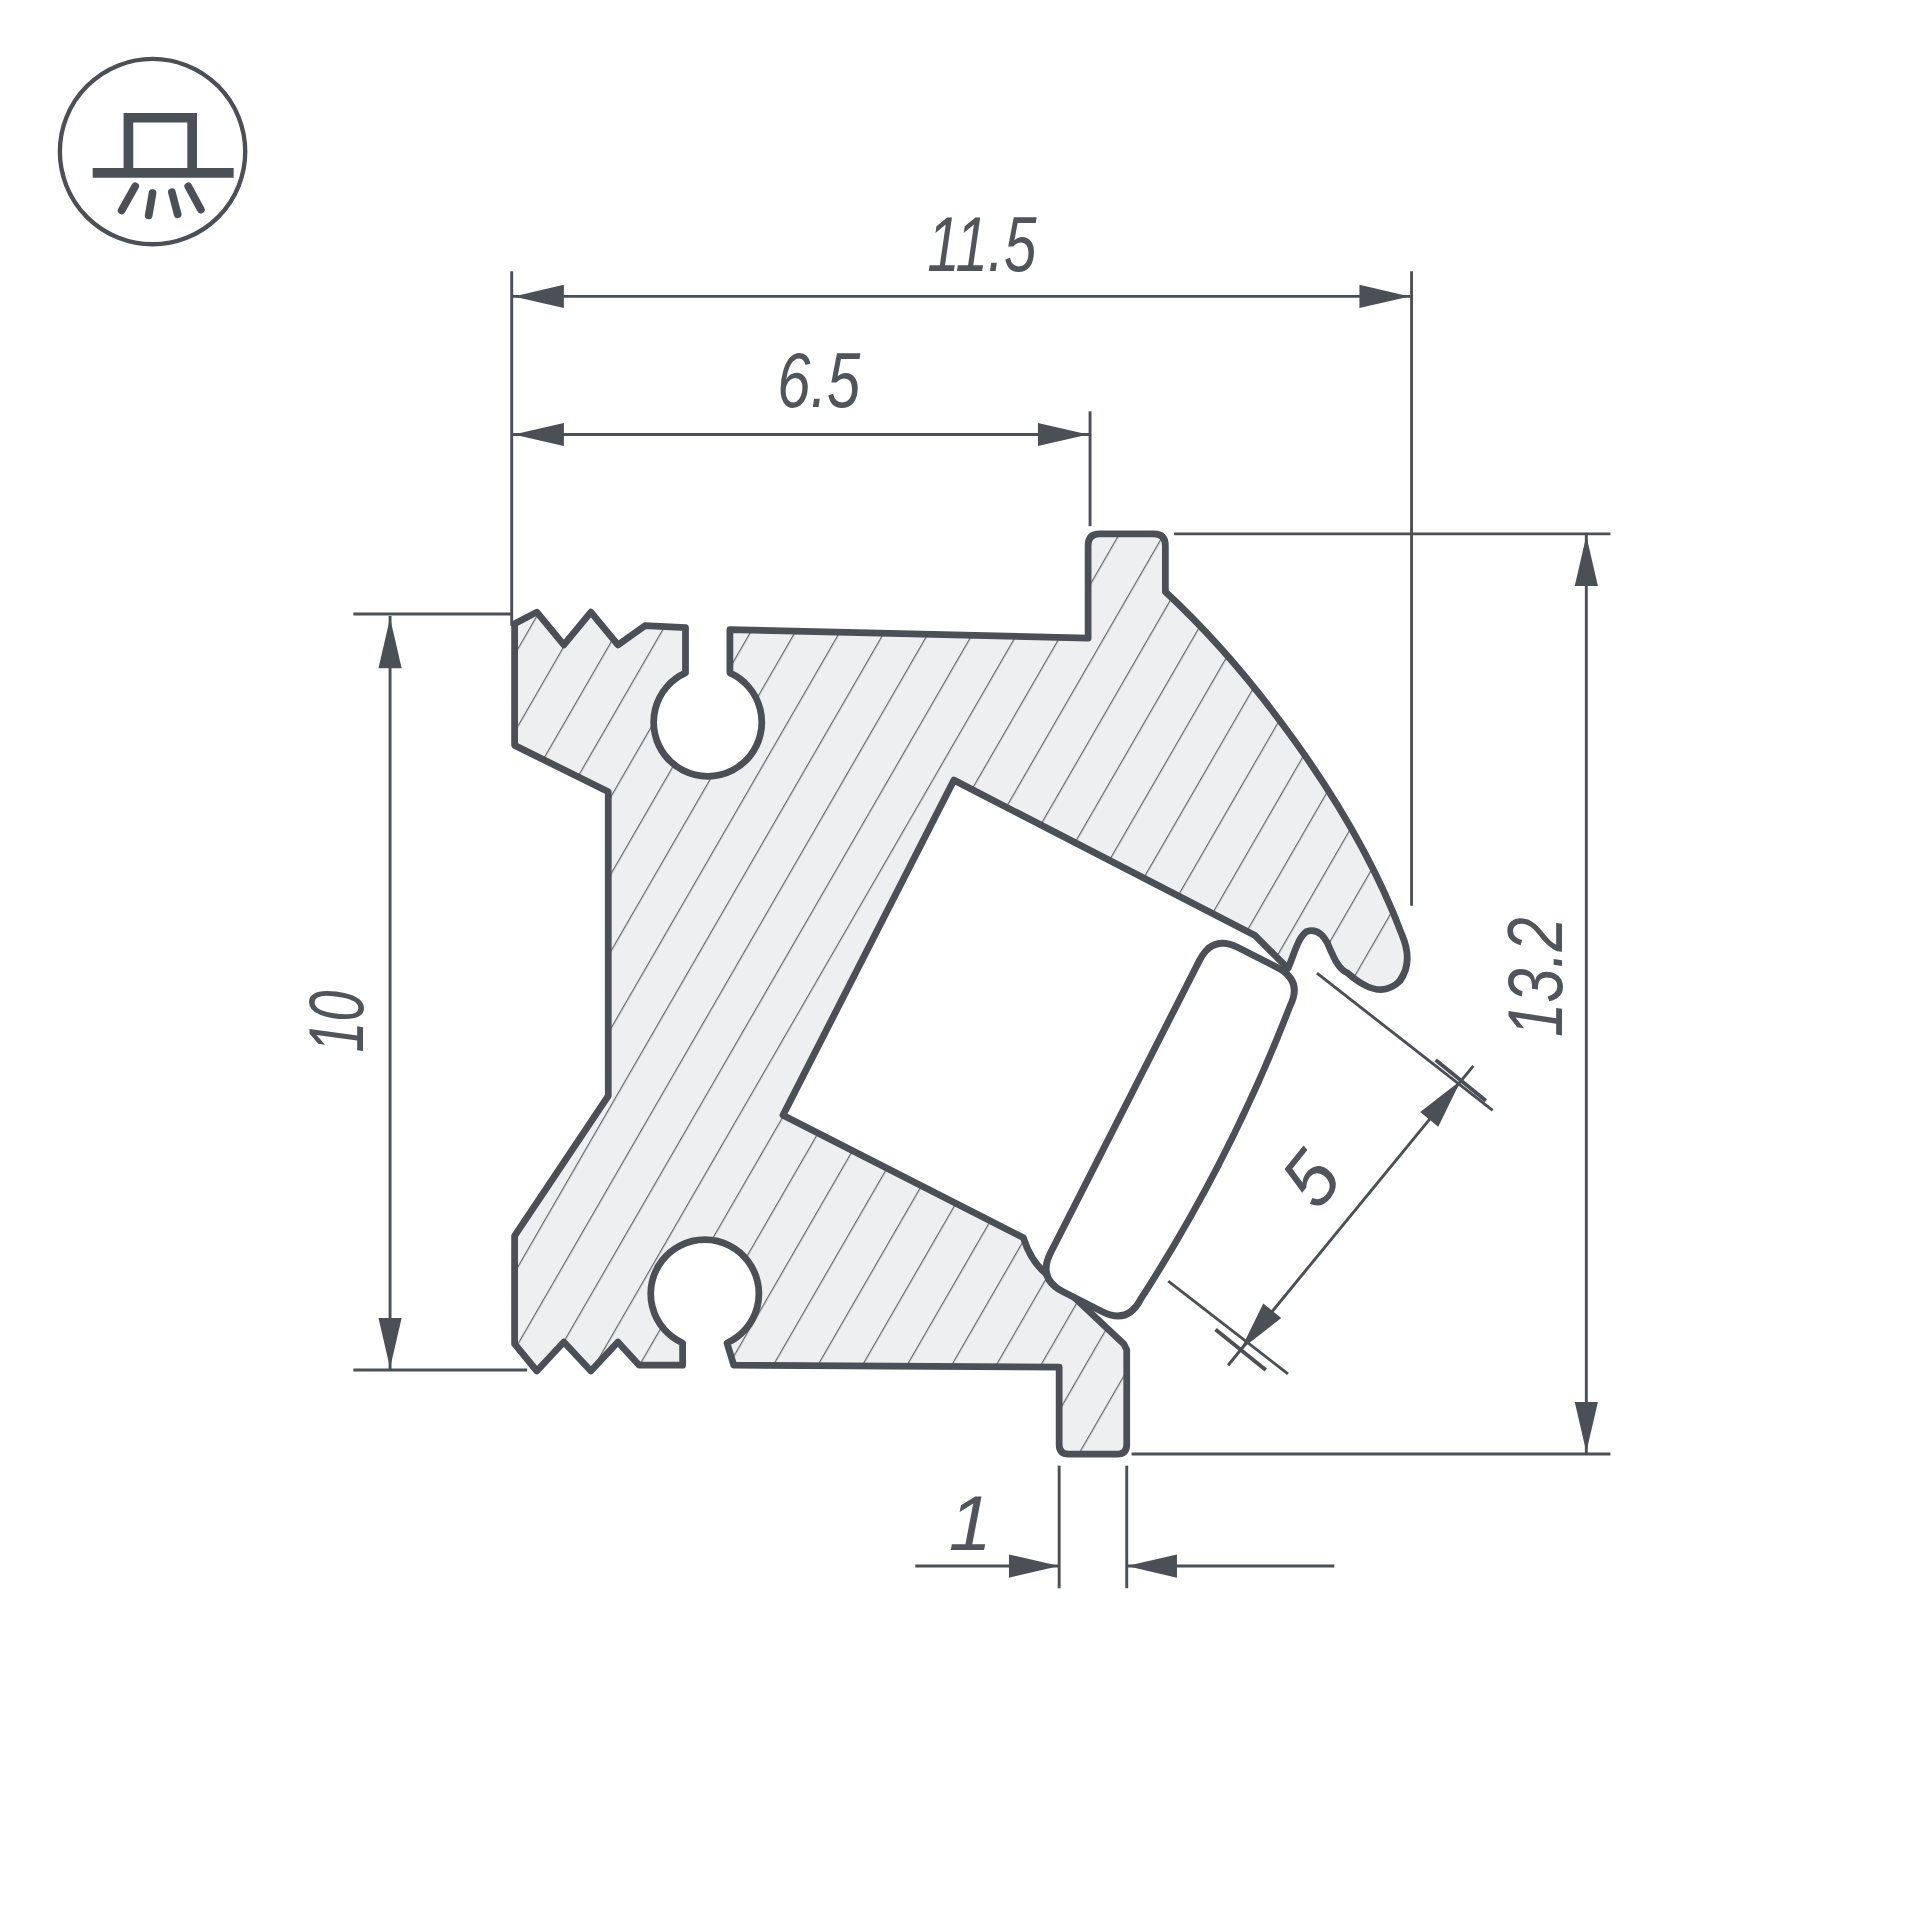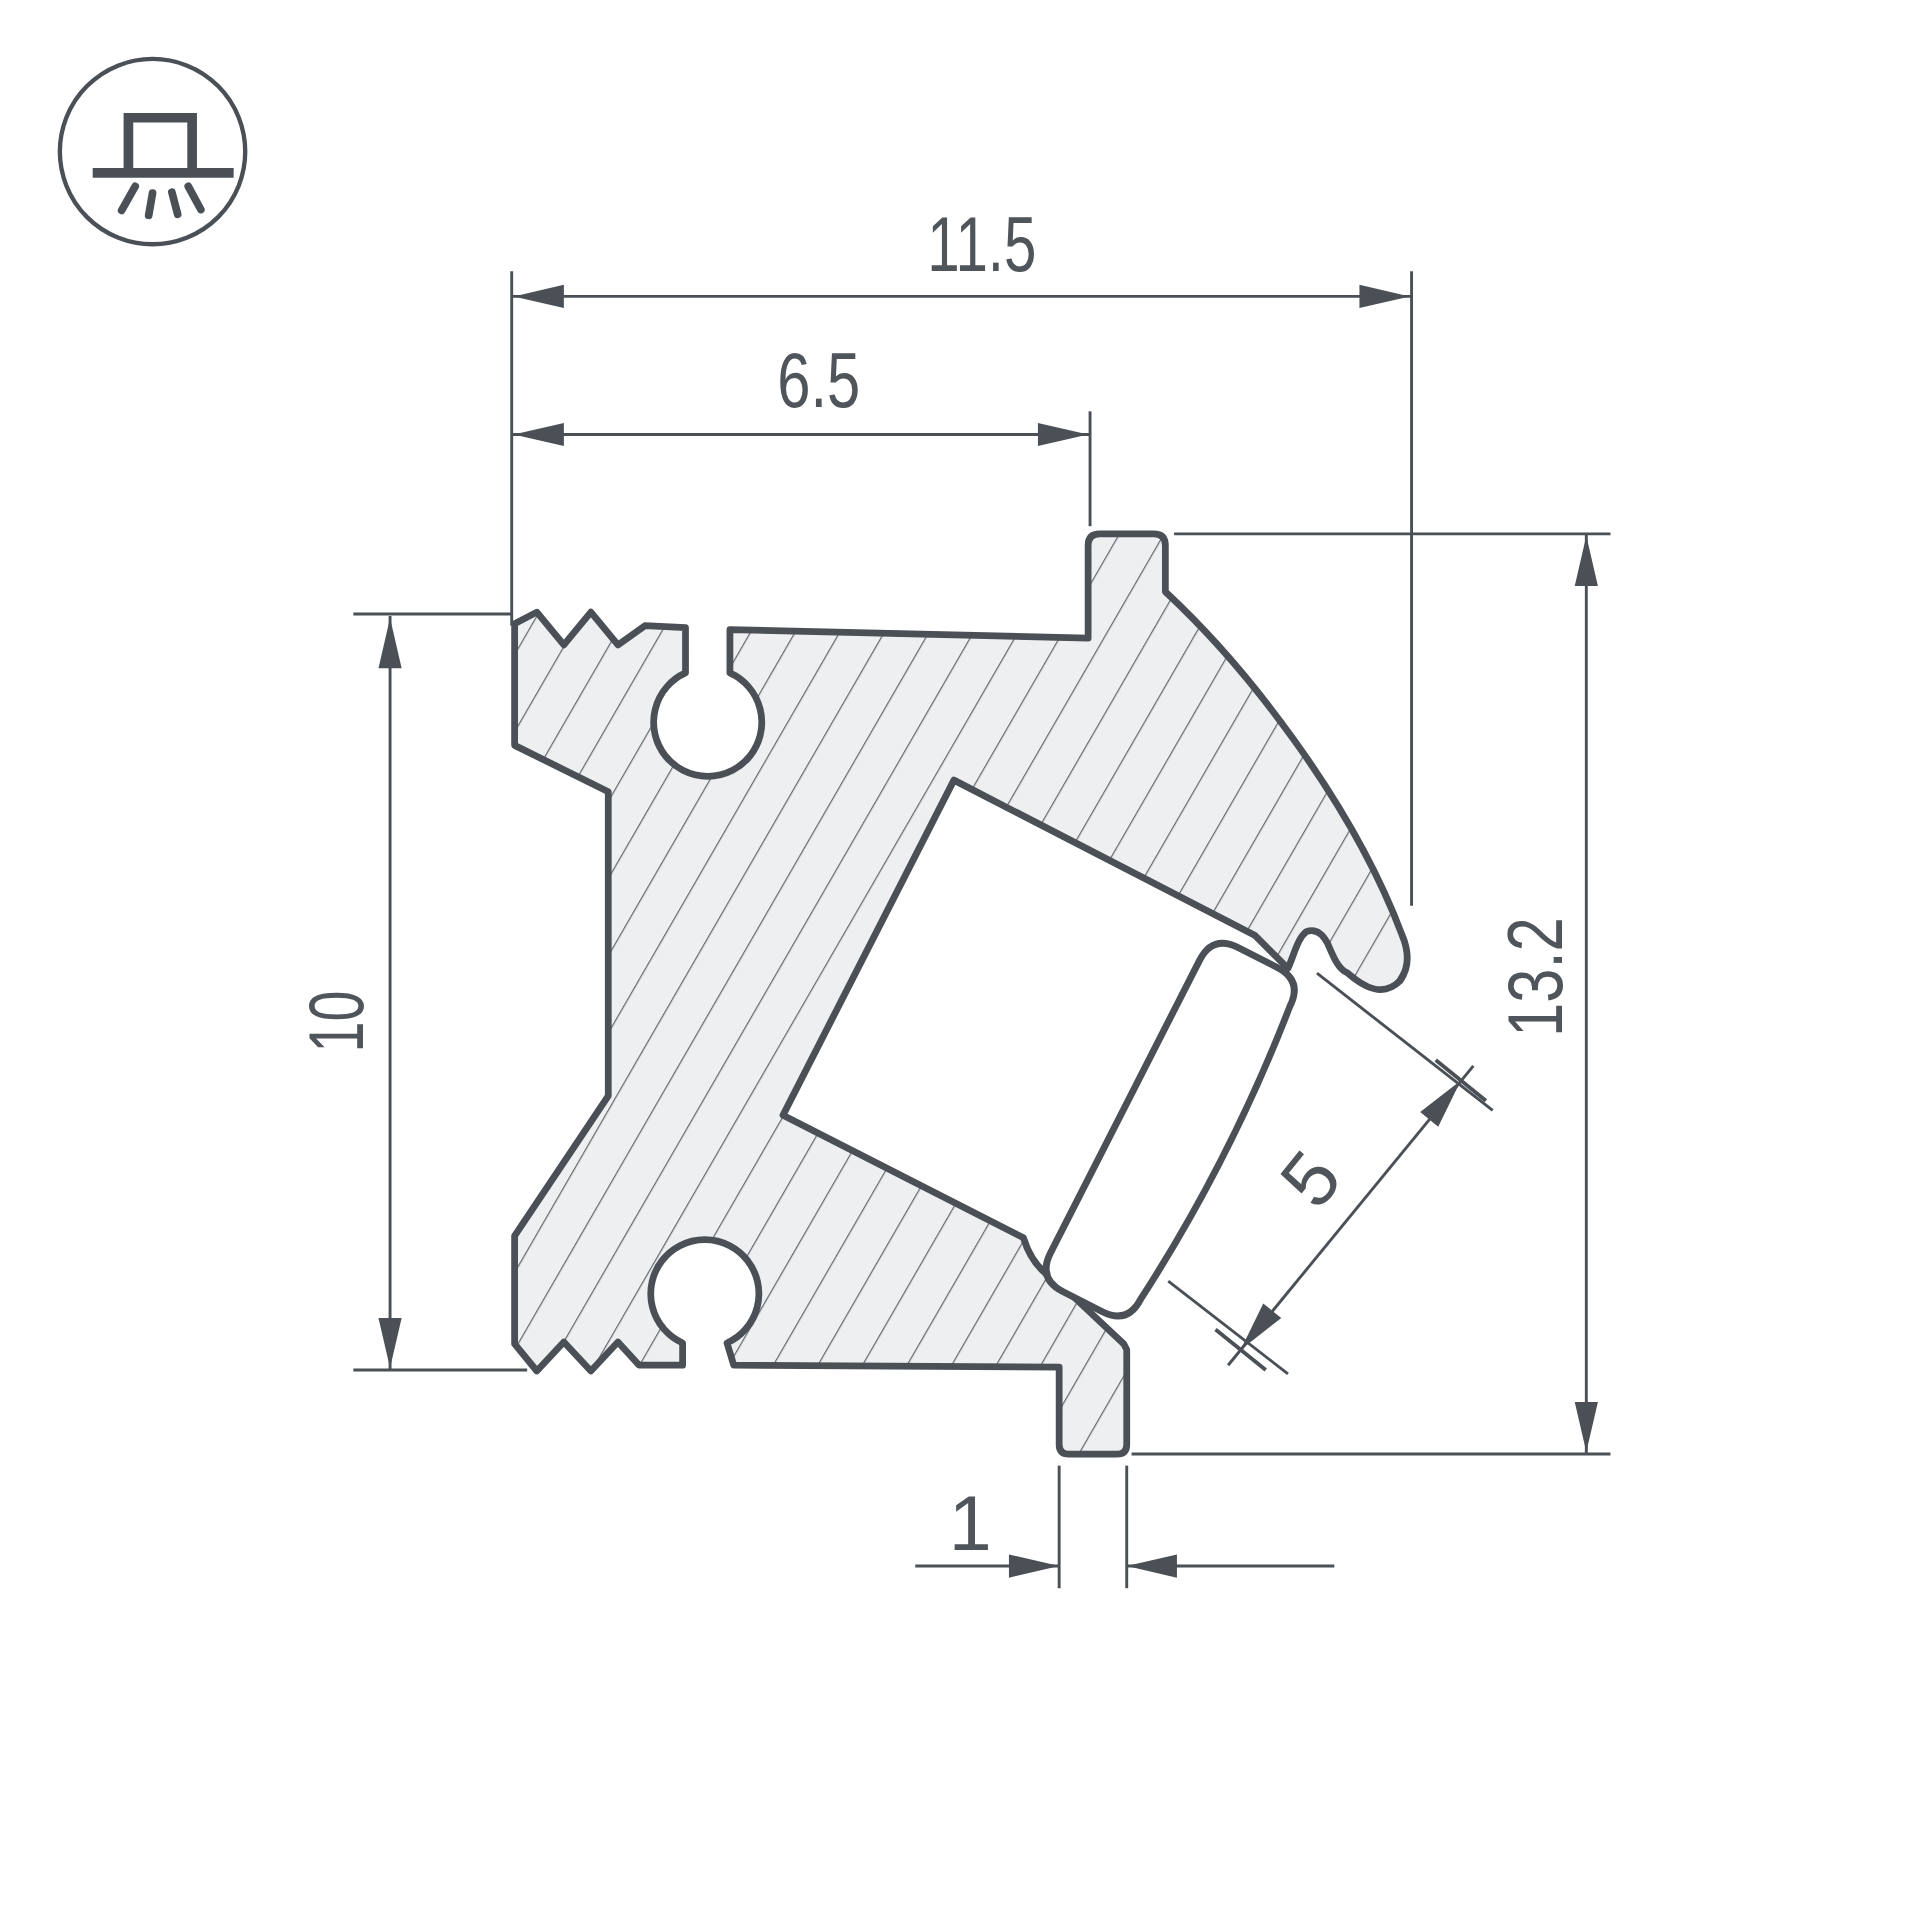--- a/index.html
+++ b/index.html
@@ -4,21 +4,21 @@
 <style>
   :root{
     --background:#ffffff;
     --line:#4a5056;
     --text:#50555b;
     --body_fill:#edeff0;
     --hatch:#61676d;
     --lens_fill:#ffffff;
   }
   html,body{margin:0;padding:0;background:var(--background);}
-  .stage{width:1931px;height:1647px;position:relative;background:var(--background);}
+  .stage{width:1931px;height:1647px;position:relative;background:var(--background);font-style:italic;}
   svg{display:block}
   .outline{fill:url(#hatch);stroke:var(--line);stroke-width:7;stroke-linejoin:round;}
   .lens{fill:var(--lens_fill);stroke:var(--line);stroke-width:7;stroke-linejoin:round;}
   .dim{stroke:var(--line);stroke-width:3;fill:none;}
   .tick{stroke:var(--line);stroke-width:4;fill:none;}
   .arrow{fill:var(--line);stroke:none;}
   .dimtext{fill:var(--text);font-family:"Liberation Sans", sans-serif;font-size:80px;text-anchor:middle;}
   .icon-stroke{stroke:var(--line);fill:none;}
 </style>
 </head>

